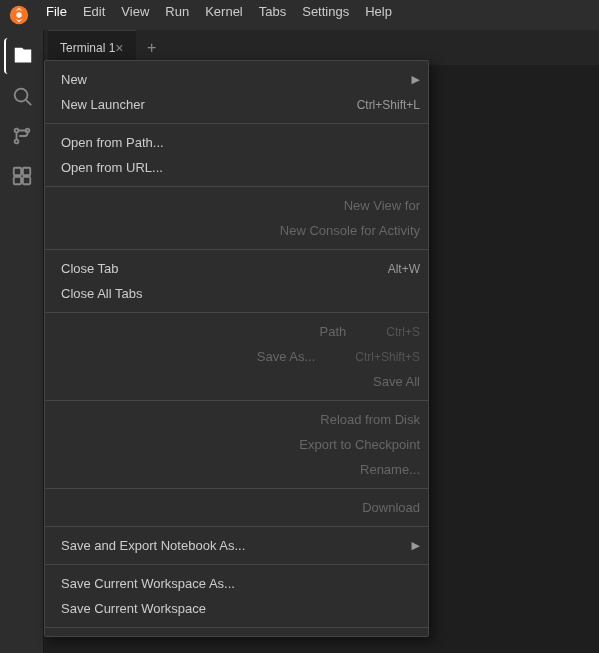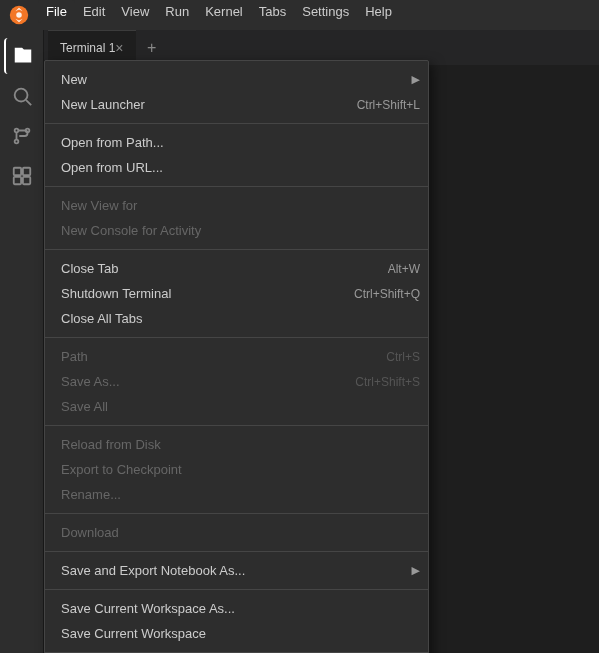--- a/index.html
+++ b/index.html
@@ -178,20 +178,21 @@
       padding: 5px 8px 5px 16px;
       cursor: pointer;
       color: #ccc;
       font-size: 13px;
       white-space: nowrap;
       position: relative;
     }
     .file-menu-item.disabled {
       color: #666;
       cursor: default;
+      justify-content: flex-end;
     }
 
     .file-menu-item .shortcut {
       color: #999;
       font-size: 12px;
       margin-left: 40px;
     }
     .file-menu-item.disabled .shortcut {
       color: #555;
     }
@@ -312,24 +313,20 @@
       </div>
 
       <div class="menu-separator"></div>
 
       <div class="menu-section">
         <div class="file-menu-item">
           <span>Close Tab</span>
           <span class="shortcut">Alt+W</span>
         </div>
         <div class="file-menu-item">
-          <span>Shutdown Terminal</span>
-          <span class="shortcut">Ctrl+Shift+Q</span>
-        </div>
-        <div class="file-menu-item">
           <span>Close All Tabs</span>
         </div>
       </div>
 
       <div class="menu-separator"></div>
 
       <div class="menu-section">
         <div class="file-menu-item disabled">
           <span>Path</span>
           <span class="shortcut">Ctrl+S</span>

